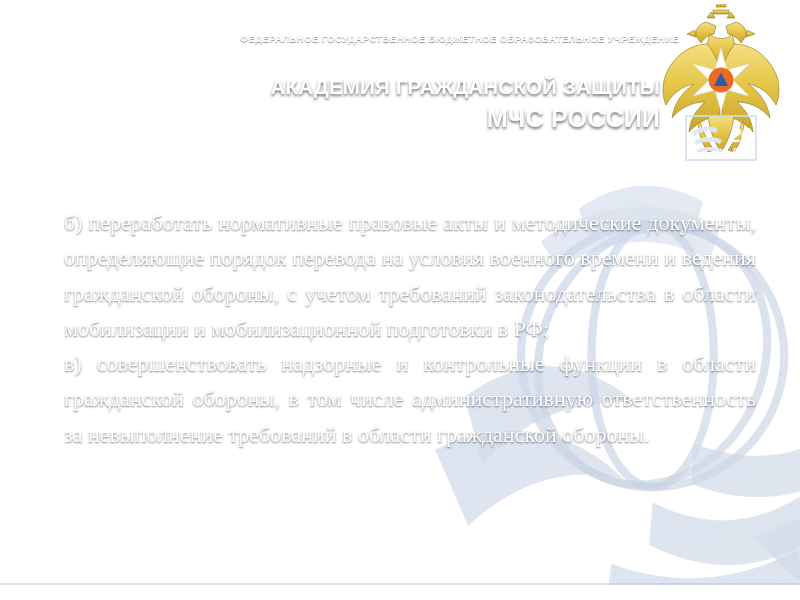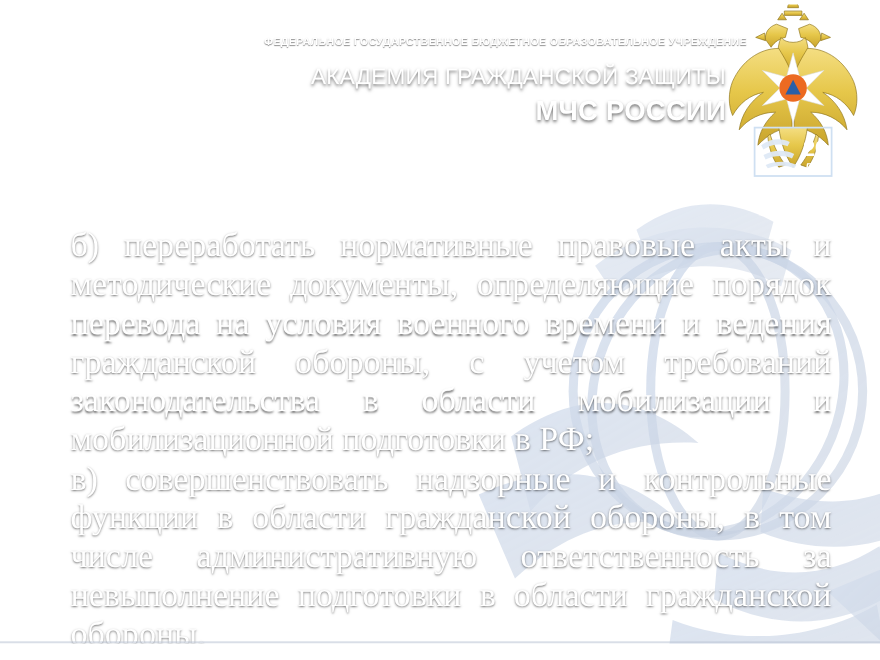--- a/index.html
+++ b/index.html
@@ -70,54 +70,55 @@
     font-weight: bold;
     letter-spacing: .35px;
     line-height: 14px;
     text-transform: uppercase;
     white-space: nowrap;
     text-shadow: 0 1px 1px rgba(0,0,0,.45);
   }
   .hdr-line-sm.first { text-align: left; }
   .hdr-line-lg {
     font-size: 20.5px;
-    font-weight: normal;
+    font-weight: bold;
     letter-spacing: .2px;
-    margin-top: 12px;
+    margin-top: 29px;
     white-space: nowrap;
     text-shadow: 0 2px 3px rgba(0,0,0,.55);
   }
   .hdr-line-xl {
     font-size: 25px;
     font-weight: bold;
     letter-spacing: .2px;
     margin-top: 5px;
     white-space: nowrap;
     text-shadow: 0 2px 3px rgba(0,0,0,.55);
   }
 
   
   .emblem {
     position: absolute;
     right: 8px;
     top: 4px;
     width: 142px;
     height: 192px;
+    font-style: italic;
   }
   .emblem svg { width:100%; height:100%; display:block; }
 
   
   .body-text {
     position: absolute;
     left: 64px;
     top: 205px;
     width: 692px;
     color: #ffffff;
     font-family: "Liberation Serif", serif;
-    font-size: 31px;
+    font-size: 22px;
     line-height: 35.3px;
     text-align: justify;
     text-shadow: 0 1px 2px rgba(0,0,0,.55);
   }
   .body-text p { margin: 0; }
   .para-justified {
     text-align: justify;
     text-align-last: left;
   }
 </style>
@@ -230,16 +231,16 @@
           <text x="71" y="172.5" font-size="5.4" letter-spacing=".3">ГРАЖДАНСКОЙ ЗАЩИТЫ</text>
           <text x="71" y="182" font-size="11.6" letter-spacing=".4">МЧС РОССИИ</text>
           <text x="71" y="193" font-size="12.5" letter-spacing=".5">1992-2012</text>
         </g>
       </svg>
     </div>
   </div>
 
   <div class="body-text">
     <p class="para-justified">б) переработать нормативные правовые акты и методические документы, определяющие порядок перевода на условия военного времени и ведения гражданской обороны, с учетом требований законодательства в области мобилизации и мобилизационной подготовки в РФ;</p>
-    <p class="para-justified">в) совершенствовать надзорные и контрольные функции в области гражданской обороны, в том числе административную ответственность за невыполнение подготовки в области гражданской обороны.</p>
+    <p class="para-justified">в) совершенствовать надзорные и контрольные функции в области гражданской обороны, в том числе административную ответственность за невыполнение требований в области гражданской обороны.</p>
   </div>
 
 </div>
 
 </body></html>

